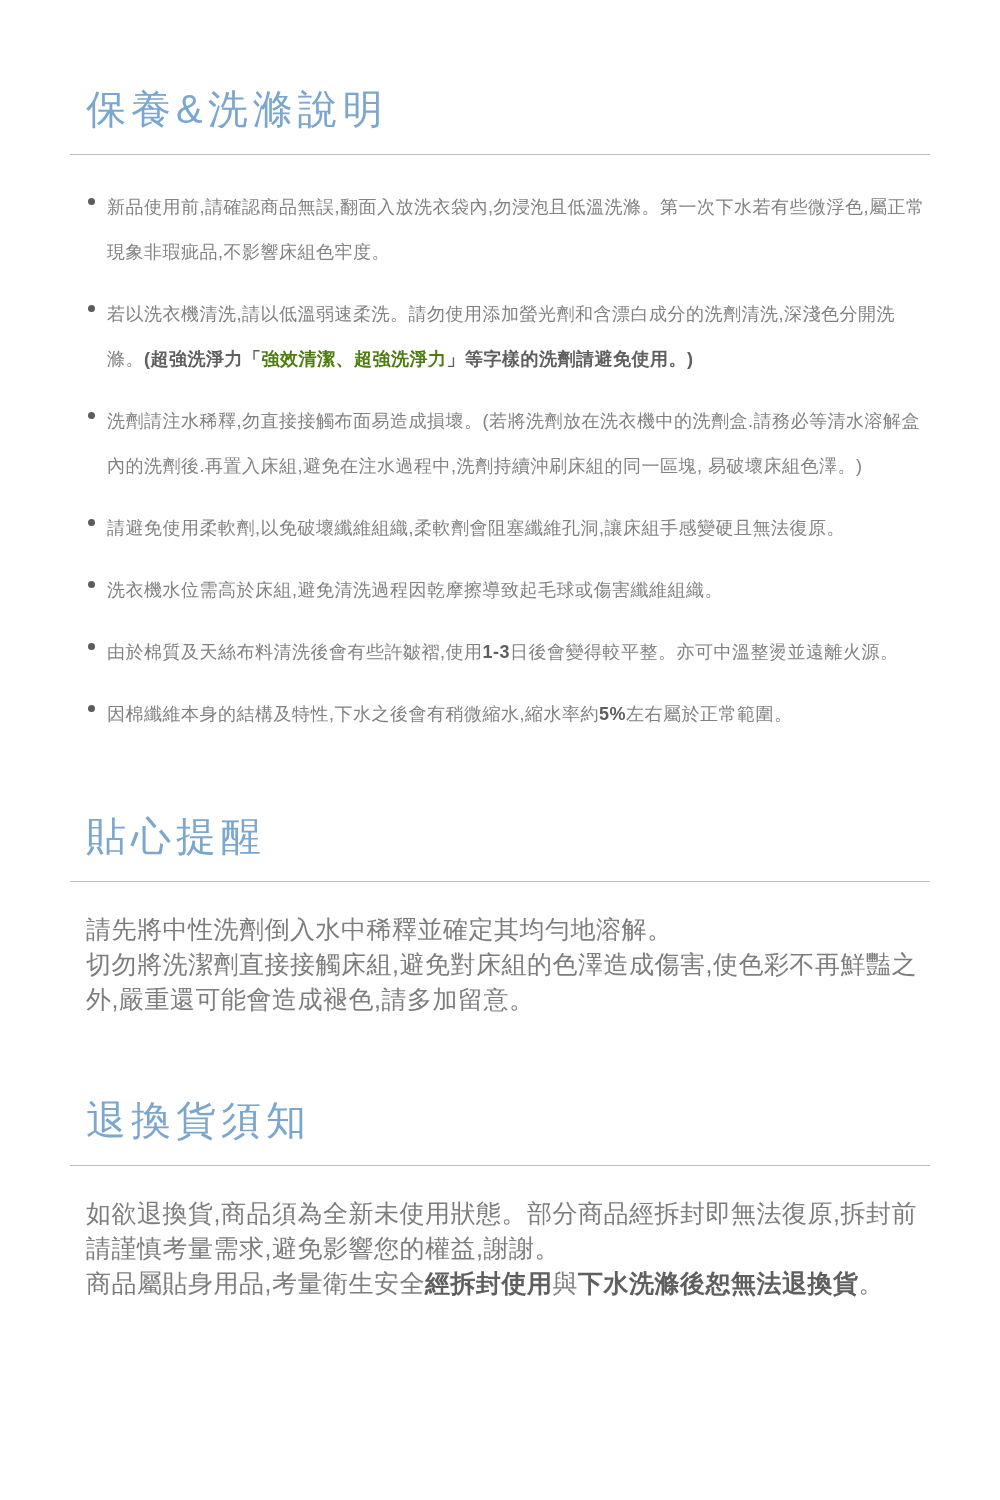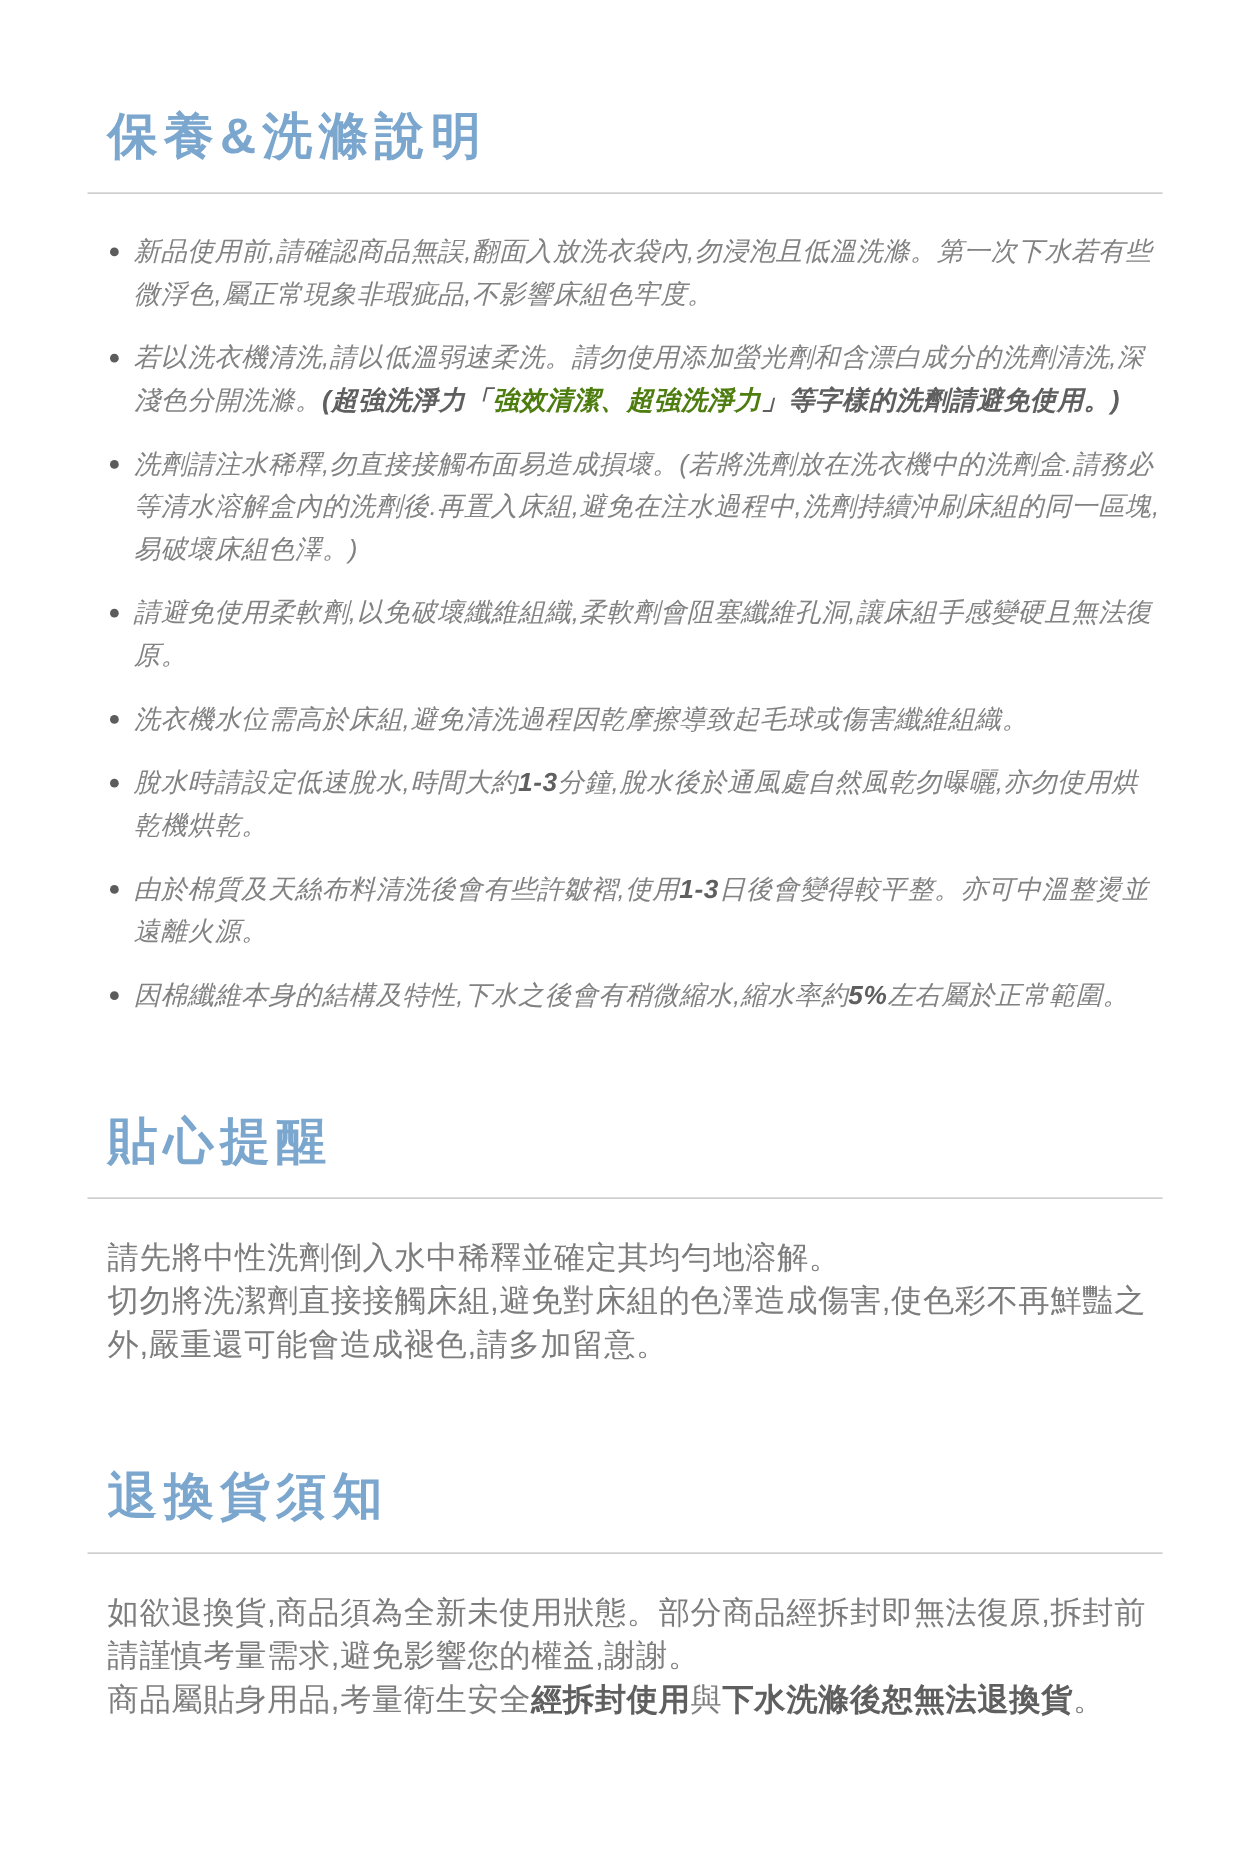--- a/index.html
+++ b/index.html
@@ -6,35 +6,35 @@
   body{
     width:1000px;height:1500px;background:#ffffff;
     font-family:"Liberation Sans","DejaVu Sans",sans-serif;
     -webkit-font-smoothing:antialiased;
   }
   .page{width:1000px;height:1500px;overflow:hidden;background:#ffffff;}
   .content{padding:0 70px;}
   .section{display:block;}
   .section-title{
     margin:0;padding-left:16px;
-    font-size:40px;line-height:1.15;font-weight:700;
+    font-size:40px;line-height:1.15;font-weight:400;
     letter-spacing:5px;color:#7ba6ce;
   }
   .sec-care .section-title{padding-top:86px;}
   .sec-reminder .section-title{padding-top:76px;}
   .sec-returns .section-title{padding-top:80px;}
   .rule{
     border:none;height:0;border-top:1px solid #bdbdbd;
     margin:22px 0 0 0;
   }
   .items{margin-top:30px;padding-left:16px;}
   .bullet-item{
     display:flex;align-items:flex-start;
-    font-size:21px;line-height:34px;letter-spacing:0.5px;
-    color:#828282;margin-bottom:17px;max-width:842px;font-style:italic;
+    font-size:18px;line-height:45px;letter-spacing:0.5px;
+    color:#828282;margin-bottom:17px;max-width:842px;
   }
   .bullet-item:last-child{margin-bottom:0;}
   .dot{
     flex:none;width:7px;height:7px;border-radius:50%;
     background:#5c5c5c;margin:13px 12px 0 2px;
   }
   .line-item{
     font-size:25px;line-height:35px;letter-spacing:0.5px;
     color:#7d7d7d;max-width:844px;
   }
@@ -66,24 +66,20 @@
           <div class="bullet-item">
             <span class="dot"></span>
             <span><span>請避免使用柔軟劑,以免破壞纖維組織,柔軟劑會阻塞纖維孔洞,讓床組手感變硬且無法復原。</span></span>
           </div>
           <div class="bullet-item">
             <span class="dot"></span>
             <span><span>洗衣機水位需高於床組,避免清洗過程因乾摩擦導致起毛球或傷害纖維組織。</span></span>
           </div>
           <div class="bullet-item">
             <span class="dot"></span>
-            <span><span>脫水時請設定低速脫水,時間大約</span><span class="b">1-3</span><span>分鐘,脫水後於通風處自然風乾勿曝曬,亦勿使用烘乾機烘乾。</span></span>
-          </div>
-          <div class="bullet-item">
-            <span class="dot"></span>
             <span><span>由於棉質及天絲布料清洗後會有些許皺褶,使用</span><span class="b">1-3</span><span>日後會變得較平整。亦可中溫整燙並遠離火源。</span></span>
           </div>
           <div class="bullet-item">
             <span class="dot"></span>
             <span><span>因棉纖維本身的結構及特性,下水之後會有稍微縮水,縮水率約</span><span class="b">5%</span><span>左右屬於正常範圍。</span></span>
           </div>
         </div>
     </section>
 
     <section class="section sec-reminder">

